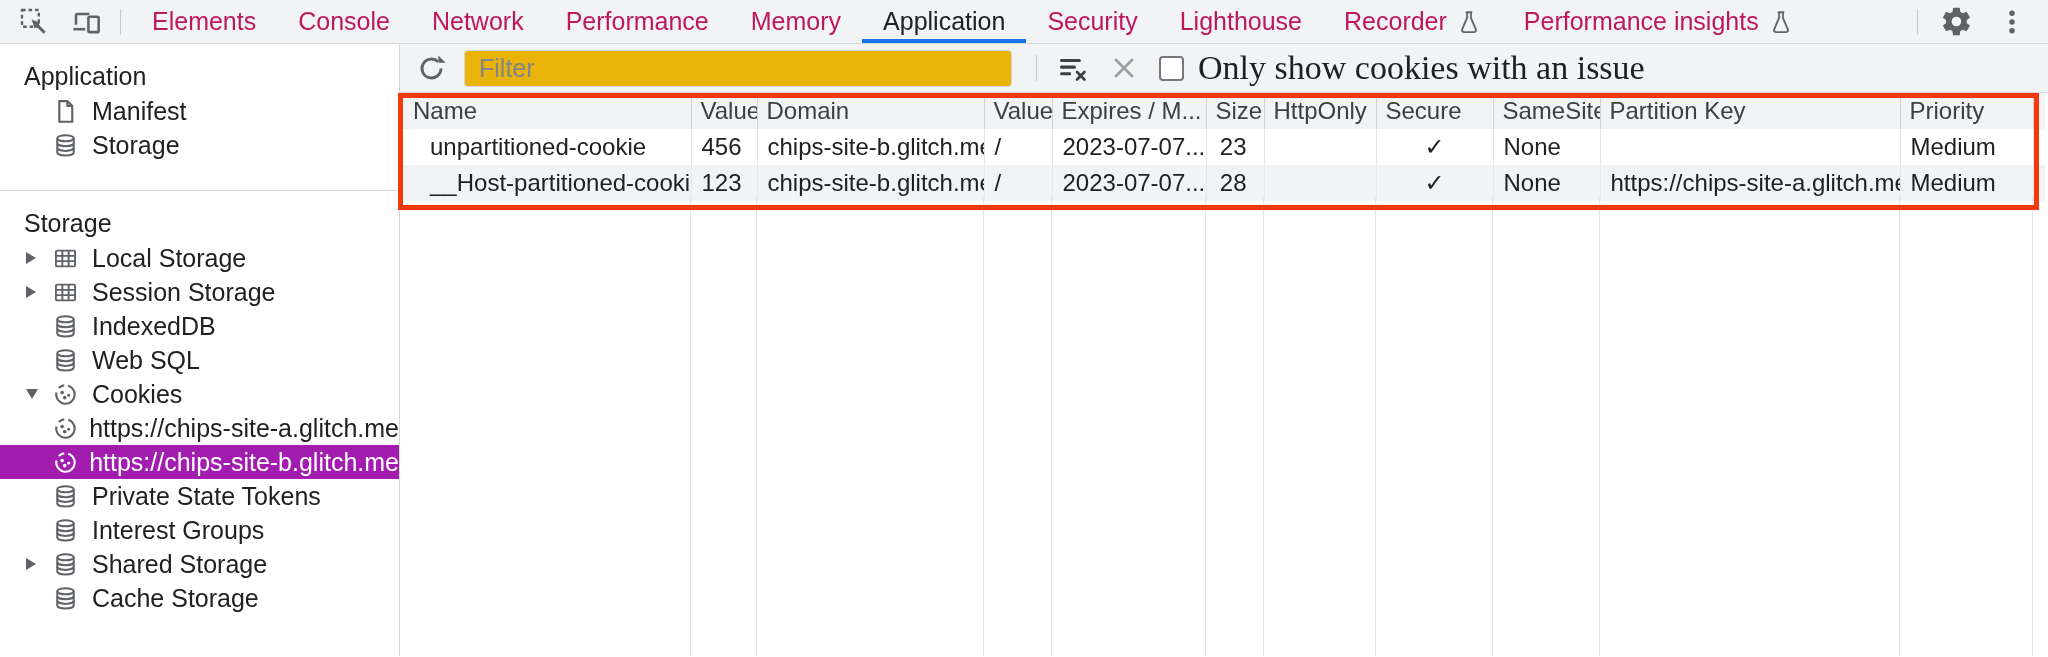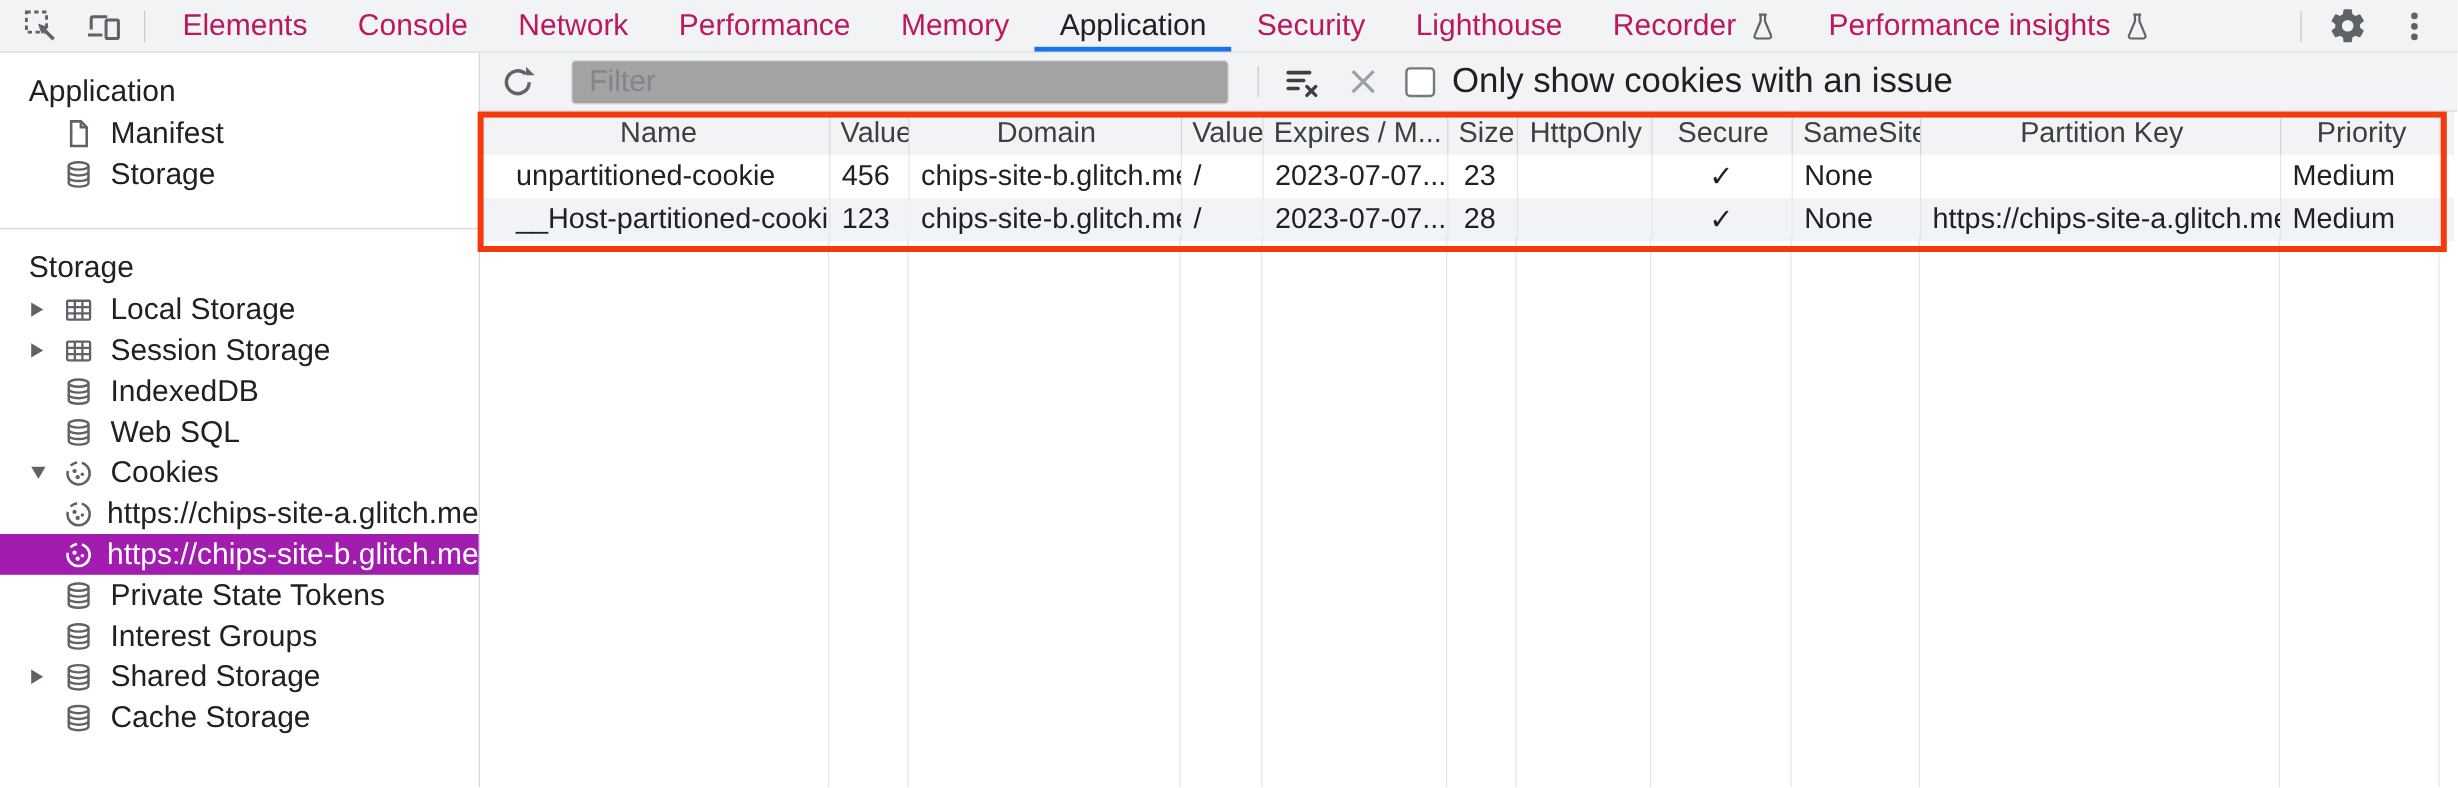--- a/index.html
+++ b/index.html
@@ -39,33 +39,33 @@
   .item.selected { background:#a21caf; }
   .item.selected .lbl { color:#fff; }
   .item.selected .sicon { color:#fff; }
   .tri-r { width:0; height:0; border-left:10px solid #5f6368; border-top:6px solid transparent; border-bottom:6px solid transparent; }
   .tri-d { width:0; height:0; border-top:10px solid #5f6368; border-left:6px solid transparent; border-right:6px solid transparent; }
 
   
   #cookie-toolbar { display:flex; align-items:center; height:49px; background:#f1f3f4;
     border-bottom:1px solid #d5d8db; padding-left:14px; }
   #refresh-btn { background:none; border:none; width:34px; height:34px; color:#5f6368; display:flex; align-items:center; justify-content:center; cursor:pointer; }
-  #filter-input { margin-left:28px; width:548px; height:37px; background:#a3a3a3; border:1px solid #d5d8db;
+  #filter-input { margin-left:16px; width:548px; height:37px; background:#eab308; border:1px solid #d5d8db;
     border-radius:4px; font-size:25px; color:#202124; padding:0 14px; font-family:"Liberation Sans",sans-serif; outline:none; }
   #filter-input::placeholder { color:#80868b; }
   #cookie-toolbar .vdiv { margin-left:24px; }
   .tool-ic { background:none; border:none; margin-left:18px; width:34px; height:34px; display:flex; align-items:center; justify-content:center; color:#3c4043; cursor:pointer; }
   .tool-ic.disabled { color:#9aa0a6; }
   #issue-checkbox { margin-left:18px; width:25px; height:25px; border:2px solid #75797e; border-radius:4px; background:#fff; cursor:pointer; }
-  #issue-label { margin-left:14px; font-size:29px; color:#202124; white-space:nowrap; }
+  #issue-label { margin-left:14px; font-size:34px; color:#202124; white-space:nowrap;font-family:Liberation Serif, serif; }
 
   
   #table-wrap { position:relative; height:563px; }
   #cookie-table { border-collapse:collapse; table-layout:fixed; width:1645px; font-size:24px; }
-  #cookie-table th { height:36px; background:#f1f3f4; font-weight:normal; text-align:center; color:#3c4043;
+  #cookie-table th { height:36px; background:#f1f3f4; font-weight:normal; text-align:left; color:#3c4043;
     padding:0 6px 0 9px; border-right:1px solid #d2d5d8; white-space:nowrap; overflow:hidden; }
   #cookie-table th.first { padding-left:13px; }
   #cookie-table td { height:36px; color:#202124; padding:0 6px 0 10px; border-right:1px solid #e4e6e9;
     white-space:nowrap; overflow:hidden; }
   #cookie-table td.name { padding-left:30px; }
   #cookie-table td.right { text-align:right; padding-right:17px; }
   #cookie-table td.center { text-align:center; padding-left:0; padding-right:0; }
   #cookie-table tbody tr:nth-child(even) { background:#f1f3f7; }
   #cookie-table th.filler, #cookie-table td.filler { border-right:none; }
   .grid-line { position:absolute; top:104px; bottom:0; width:1px; background:#e4e6e9; }

